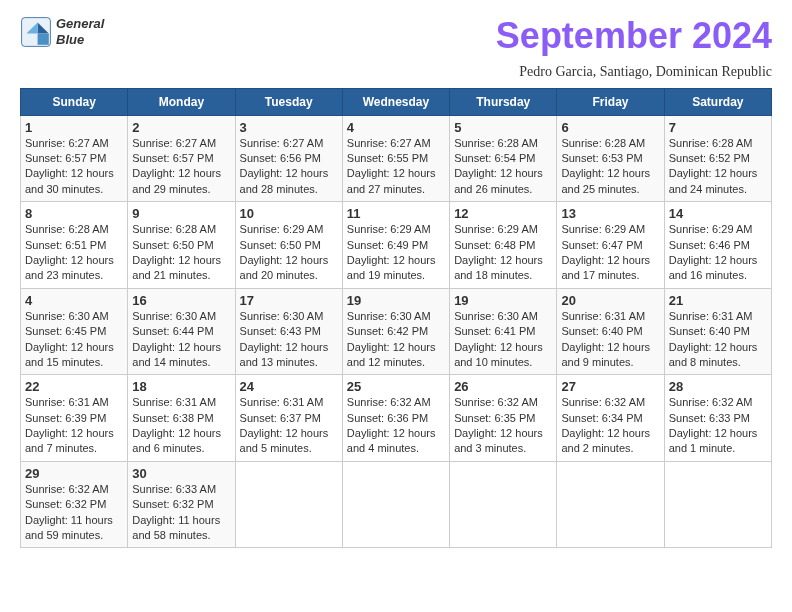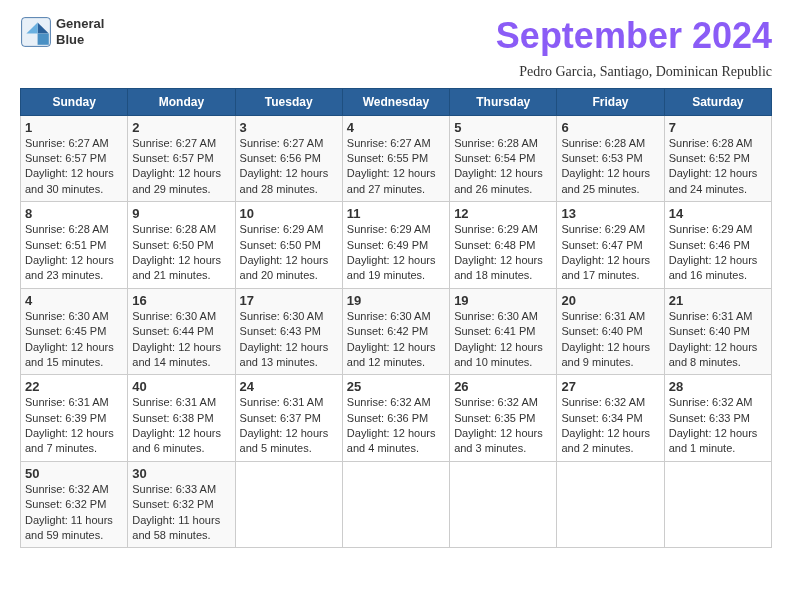--- a/index.html
+++ b/index.html
@@ -23,20 +23,21 @@
     .logo {
       display: flex;
       align-items: center;
       gap: 4px;
     }
     .logo-text {
       font-size: 13px;
       font-weight: bold;
       color: #333;
       line-height: 1.2;
+      font-style: italic;
     }
     .logo-icon {
       width: 32px;
       height: 32px;
     }
     .title-block {
       text-align: right;
     }
     .month-title {
       font-size: 36px;
@@ -219,21 +220,21 @@
             <span class="day-num">21</span>
             <div class="cell-text">Sunrise: 6:31 AM<br>Sunset: 6:40 PM<br>Daylight: 12 hours and 8 minutes.</div>
           </td>
         </tr>
         <tr>
           <td>
             <span class="day-num">22</span>
             <div class="cell-text">Sunrise: 6:31 AM<br>Sunset: 6:39 PM<br>Daylight: 12 hours and 7 minutes.</div>
           </td>
           <td>
-            <span class="day-num">40</span>
+            <span class="day-num">18</span>
             <div class="cell-text">Sunrise: 6:31 AM<br>Sunset: 6:38 PM<br>Daylight: 12 hours and 6 minutes.</div>
           </td>
           <td>
             <span class="day-num">24</span>
             <div class="cell-text">Sunrise: 6:31 AM<br>Sunset: 6:37 PM<br>Daylight: 12 hours and 5 minutes.</div>
           </td>
           <td>
             <span class="day-num">25</span>
             <div class="cell-text">Sunrise: 6:32 AM<br>Sunset: 6:36 PM<br>Daylight: 12 hours and 4 minutes.</div>
           </td>
@@ -245,21 +246,21 @@
             <span class="day-num">27</span>
             <div class="cell-text">Sunrise: 6:32 AM<br>Sunset: 6:34 PM<br>Daylight: 12 hours and 2 minutes.</div>
           </td>
           <td>
             <span class="day-num">28</span>
             <div class="cell-text">Sunrise: 6:32 AM<br>Sunset: 6:33 PM<br>Daylight: 12 hours and 1 minute.</div>
           </td>
         </tr>
         <tr>
           <td>
-            <span class="day-num">50</span>
+            <span class="day-num">29</span>
             <div class="cell-text">Sunrise: 6:32 AM<br>Sunset: 6:32 PM<br>Daylight: 11 hours and 59 minutes.</div>
           </td>
           <td>
             <span class="day-num">30</span>
             <div class="cell-text">Sunrise: 6:33 AM<br>Sunset: 6:32 PM<br>Daylight: 11 hours and 58 minutes.</div>
           </td>
           <td class="empty-cell"></td>
           <td class="empty-cell"></td>
           <td class="empty-cell"></td>
           <td class="empty-cell"></td>

